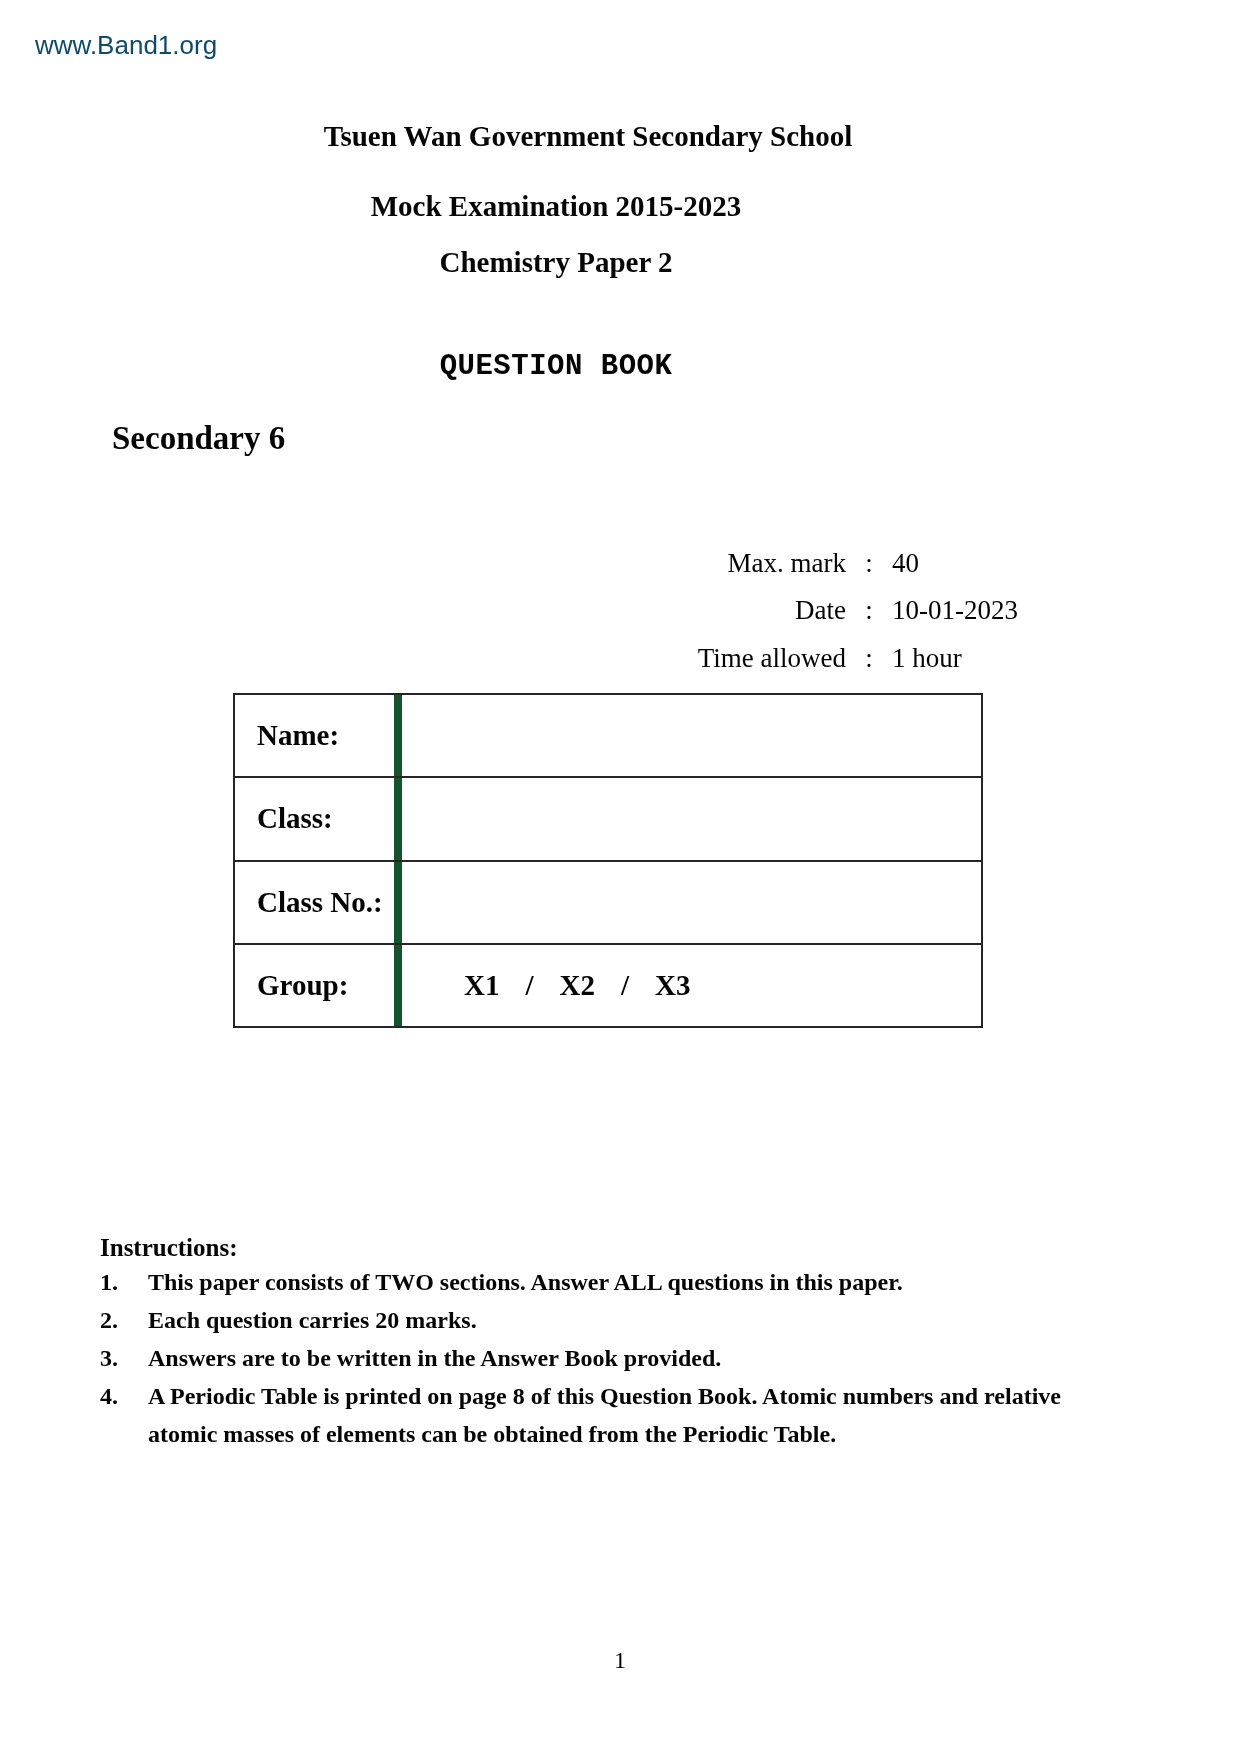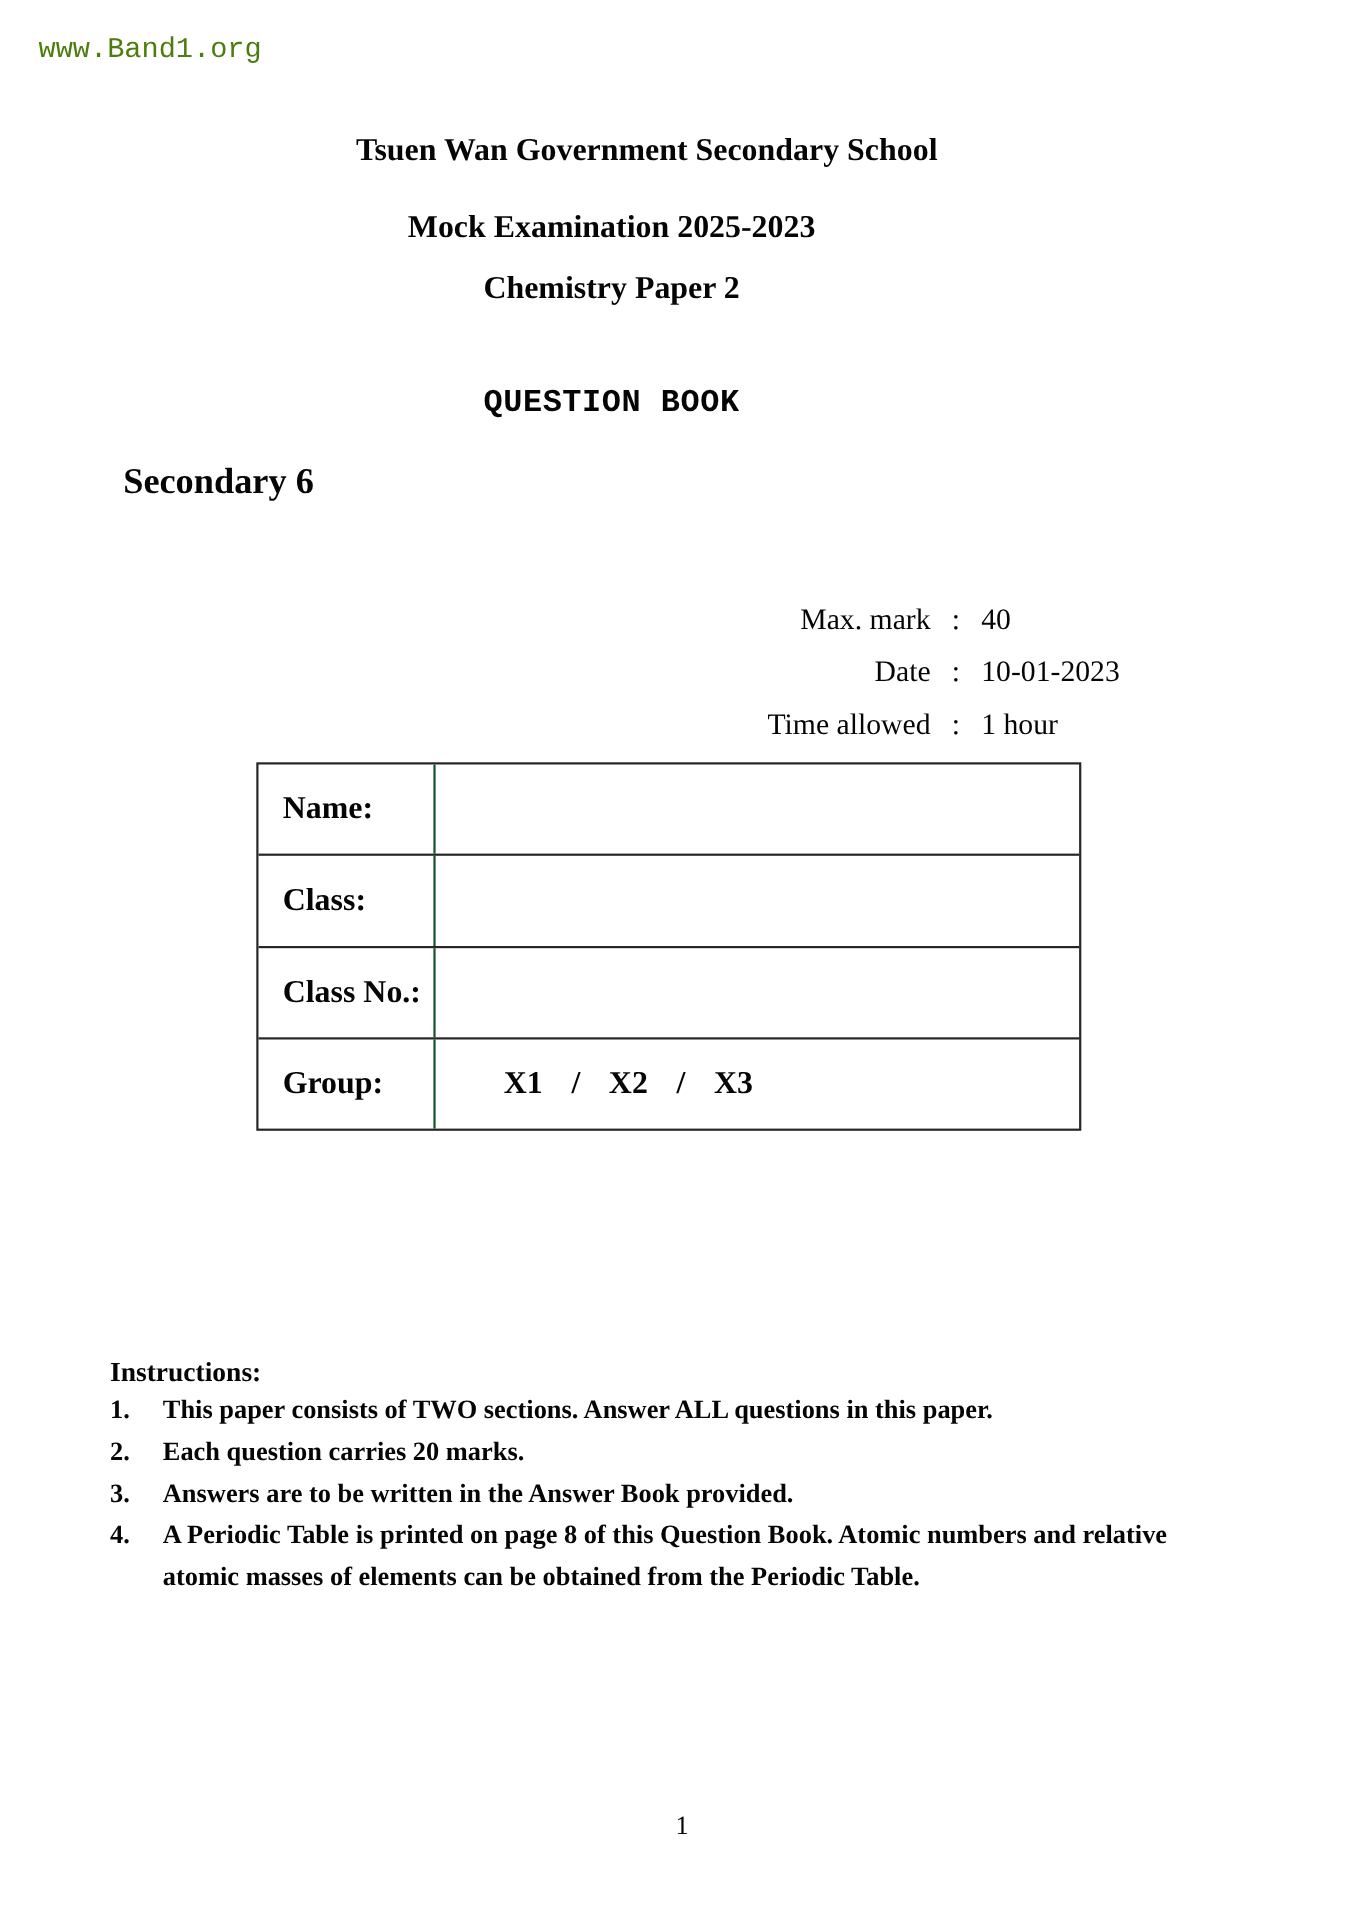--- a/index.html
+++ b/index.html
@@ -10,24 +10,24 @@
     background: #ffffff;
     font-family: "Liberation Serif", serif;
     color: #050505;
     overflow: hidden;
     margin: 0 auto;
   }
   .watermark {
     position: absolute;
     left: 35px;
     top: 30px;
-    font-family: Liberation Mono, monospace;
+    font-family: Liberation Sans, sans-serif;
     font-size: 26px;
     line-height: 30px;
-    color: #4d7c0f;
+    color: #0c4a6e;
   }
   .center-line {
     position: absolute;
     left: 0;
     width: 1112px;
     text-align: center;
     font-weight: bold;
     font-size: 29px;
     line-height: 34px;
     white-space: nowrap;
@@ -61,21 +61,21 @@
     border: 2px solid #262626;
     box-sizing: border-box;
     display: flex;
     flex-direction: column;
   }
   .trow { flex: 1; display: flex; border-top: 2px solid #262626; min-height: 0; }
   .trow:first-child { border-top: none; }
   .tlabel {
     width: 137px;
     flex: 0 0 137px;
-    border-right: 2px solid #14532d;
+    border-right: 8px solid #14532d;
     display: flex;
     align-items: center;
     padding-left: 22px;
     box-sizing: content-box;
     font-weight: bold;
     font-size: 29px;
     white-space: nowrap;
   }
   .tvalue { flex: 1; }
   .tvalue.group {
@@ -123,21 +123,21 @@
   }
 </style>
 </head>
 <body>
 
 <div class="page">
 
   <div class="watermark">www.Band1.org</div>
 
   <div class="center-line t1">Tsuen Wan Government Secondary School</div>
-  <div class="center-line t2">Mock Examination 2025-2023</div>
+  <div class="center-line t2">Mock Examination 2015-2023</div>
   <div class="center-line t3">Chemistry Paper 2</div>
   <div class="center-line book-title">QUESTION BOOK</div>
 
   <div class="secondary">Secondary 6</div>
 
   <div class="info-row ir1">
     <span class="lbl">Max. mark</span>
     <span class="col">:</span>
     <span class="val">40</span>
   </div>

